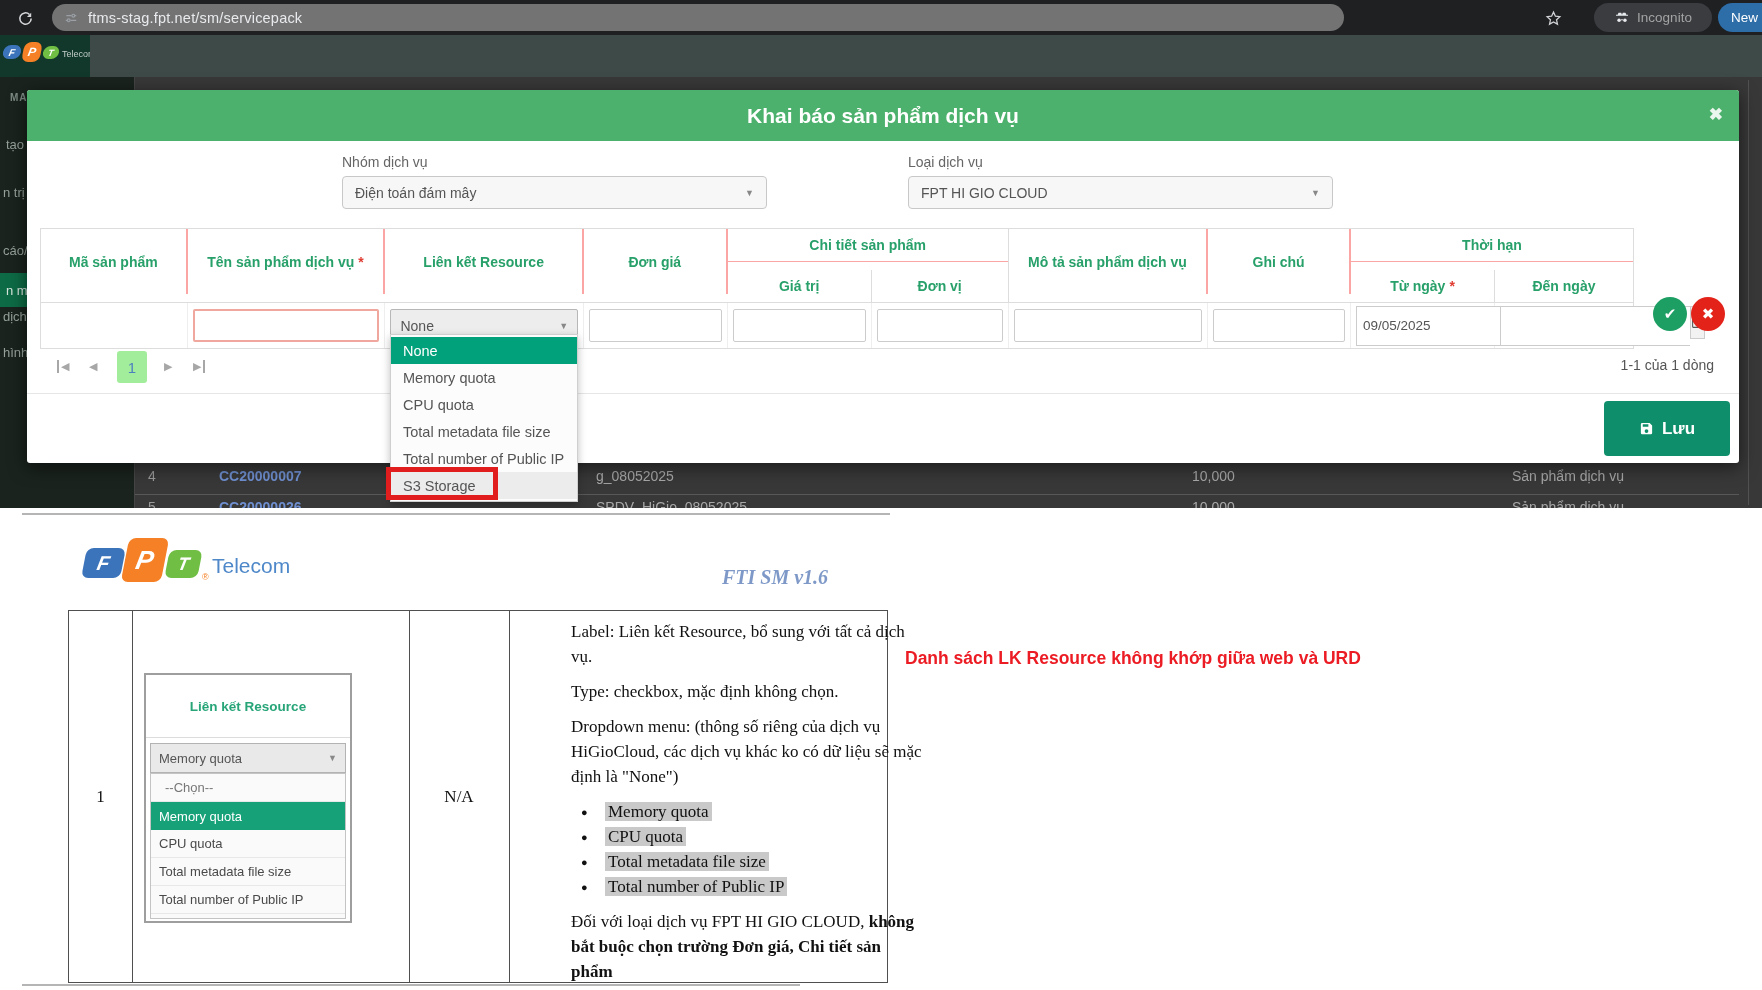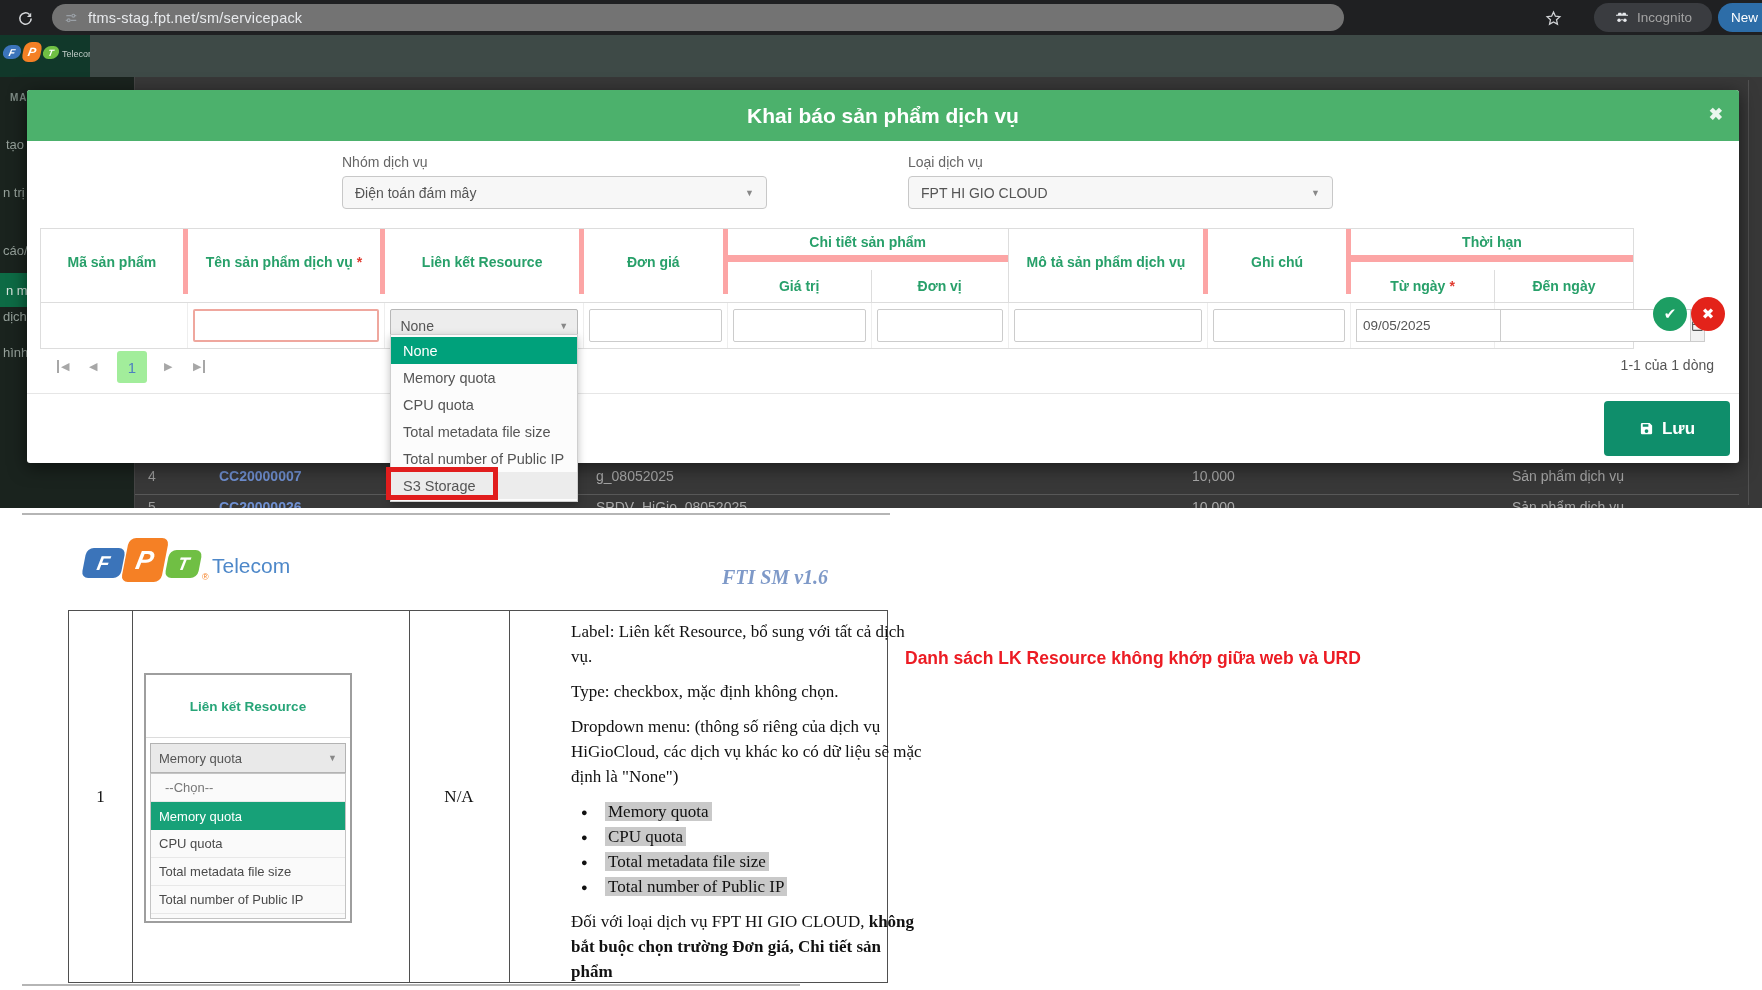--- a/index.html
+++ b/index.html
@@ -54,37 +54,37 @@
                 display:flex; align-items:center; justify-content:center; }
   #modal-title { color:#fff; font-size:21px; font-weight:600; }
   #modal-close { position:absolute; right:16px; top:14px; color:#eaf6ee; font-size:17px; font-weight:bold; cursor:pointer; }
   .flabel { position:absolute; top:64px; color:#666; font-size:14px; }
   .fselect { position:absolute; top:86px; width:425px; height:33px; background:#f7f7f7; border:1px solid #c8c8c8; border-radius:4px;
              display:flex; align-items:center; padding:0 12px; color:#555; font-size:14px; justify-content:space-between; }
   .caret { color:#888; font-size:9px; }
 
   #mtable { position:absolute; left:13px; top:138px; width:1594px; border:1px solid #ddd; border-bottom:none; }
   .hrow { display:flex; }
-  .th { border-right:5px solid #fca5a5; display:flex; align-items:center; justify-content:center;
+  .th { border-right:2px solid #fca5a5; display:flex; align-items:center; justify-content:center;
         color:#28a06a; font-weight:bold; font-size:14px; text-align:right; }
   .th.span2 { height:65px; }
   .grp { border-right:1px solid #ddd; }
-  .grp .gt { height:33px; display:flex; align-items:center; justify-content:center; color:#28a06a; font-weight:bold; font-size:14px; border-bottom:7px solid #fca5a5; }
+  .grp .gt { height:33px; display:flex; align-items:center; justify-content:center; color:#28a06a; font-weight:bold; font-size:14px; border-bottom:1px solid #fca5a5; }
   .grp .gb { height:32px; display:flex;margin-top:8px; }
   .grp .gb div { display:flex; align-items:center; justify-content:center; color:#28a06a; font-weight:bold; font-size:14px; }
   .grp .gb div:first-child { border-right:1px solid #ddd; }
   .req { color:#e03c31; margin-left:4px; font-weight:bold; }
   #irow { display:flex; height:47px; border-top:1px solid #ddd; border-bottom:1px solid #ddd; }
   .icell { border-right:1px solid #eee; display:flex; align-items:center; justify-content:center; padding:0 5px; }
   .tinput { width:100%; height:33px; border:1px solid #ccc; border-radius:2px; font-size:13.5px; color:#555; padding:0 6px; background:#fff; }
   .tinput.err { border:2px solid #efa79e; }
   .noneselect { width:100%; height:33px; background:#ededed; border:1px solid #b7b7b7; border-radius:2px;
                 display:flex; align-items:center; justify-content:space-between; padding:0 9px; color:#555; font-size:14px; }
   .datebox { display:flex; width:100%; gap:0; }
-  .dinput { flex:1; height:33px; border:1px solid #ccc; border-right:none; font-size:13.5px; color:#555; padding:0 6px; }
+  .dinput { flex:1; height:40px; border:1px solid #ccc; border-right:none; font-size:13.5px; color:#555; padding:0 6px; }
   .calbtn { width:26px; height:33px; background:#f2f2f2; border:1px solid #ccc; display:flex; align-items:center; justify-content:center; }
 
   .circlebtn { position:absolute; width:34px; height:34px; border-radius:50%; color:#fff; font-size:15px;
                display:flex; align-items:center; justify-content:center; top:207px; }
   #okbtn { left:1626px; background:#1d9e63; }
   #delbtn { left:1664px; background:#e3231a; }
 
   .pg { position:absolute; top:270px; color:#a7a7a7; font-size:11px; }
   .pgbar-l { border-left:2px solid #a7a7a7; padding-left:2px; }
   .pgbar-r { border-right:2px solid #a7a7a7; padding-right:2px; }

